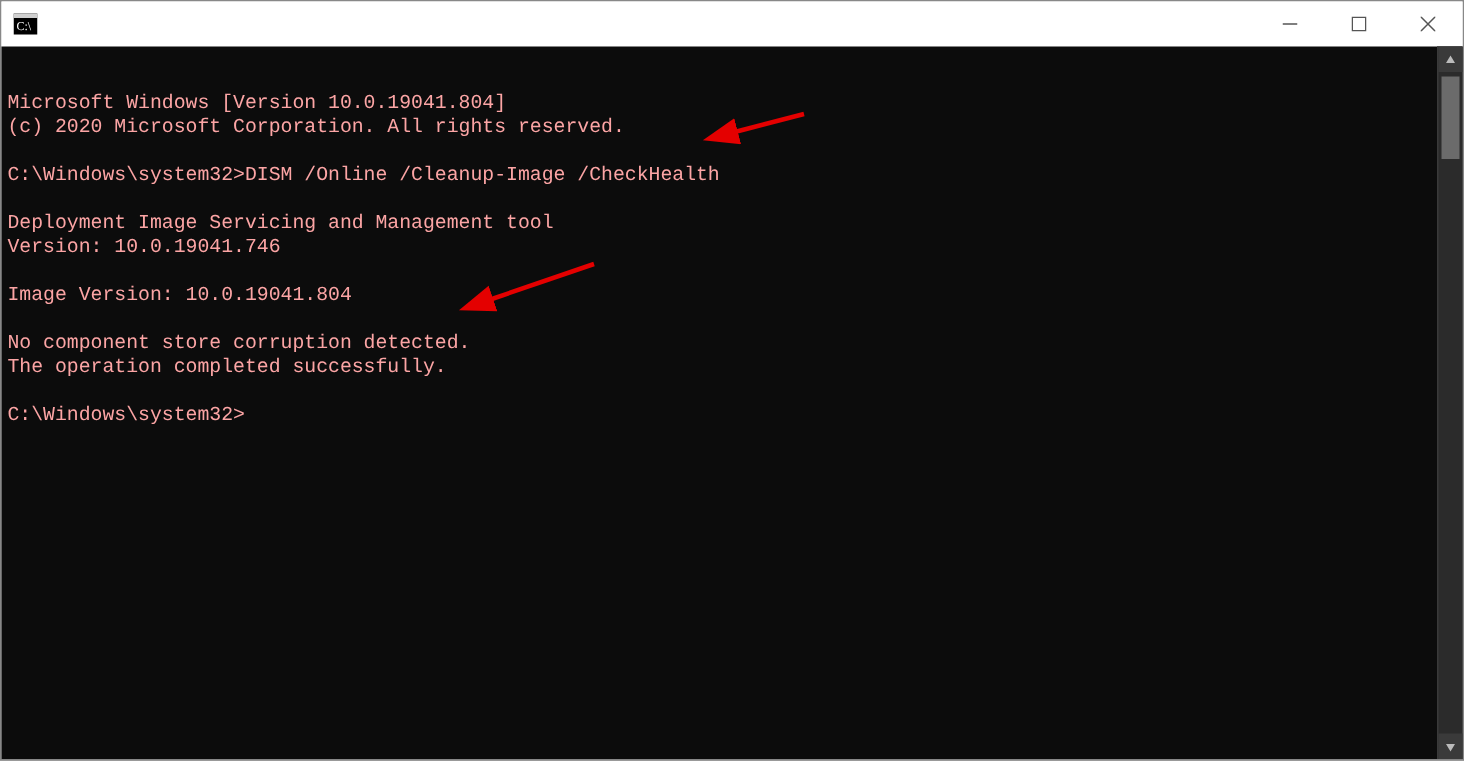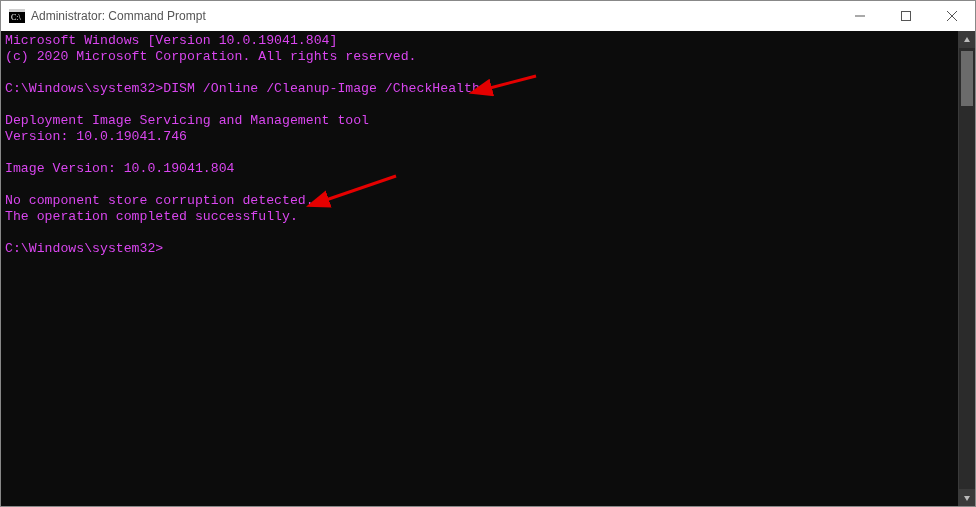--- a/index.html
+++ b/index.html
@@ -29,22 +29,23 @@
   }
   .winbtn svg { width:10px; height:10px; }
   .client {
     flex:1; position:relative; background:#0c0c0c;
     display:flex;
   }
   .console {
     flex:1; padding: 2px 0 0 4px;
     font-family: Consolas, "Courier New", monospace;
     font-size: 13.2px; line-height: 16px;
-    color:#d946ef; white-space: pre;
+    color:#fca5a5; white-space: pre;
     overflow:hidden;
+    margin-top:28px;
   }
   .scrollbar {
     width: 17px; background:#2b2b2b;
     position:relative;
     border-left:1px solid #3a3a3a;
   }
   .sb-btn {
     position:absolute; left:0; width:100%; height:17px;
     background:#3a3a3a;
     display:flex; align-items:center; justify-content:center;
@@ -66,21 +67,20 @@
 <div class="window">
 
   <div class="titlebar">
     <div class="icon-box">
       <svg viewBox="0 0 16 16" width="16" height="16">
         <rect x="0" y="1" width="16" height="14" fill="#000"></rect>
         <rect x="0" y="1" width="16" height="3" fill="#d0d0d0"></rect>
         <text x="2" y="12" font-size="8" fill="#fff" font-family="Consolas">C:\</text>
       </svg>
     </div>
-    <div class="title-text">Administrator: Command Prompt</div>
     <div class="spacer"></div>
     <div class="winbtn">
       <svg viewBox="0 0 10 10">
           <rect x="0" y="4.5" width="10" height="1" fill="currentColor"></rect>
         </svg>
     </div>
     <div class="winbtn">
       <svg viewBox="0 0 10 10">
           <rect x="0.5" y="0.5" width="9" height="9" fill="none" stroke="currentColor" stroke-width="1"></rect>
         </svg>

